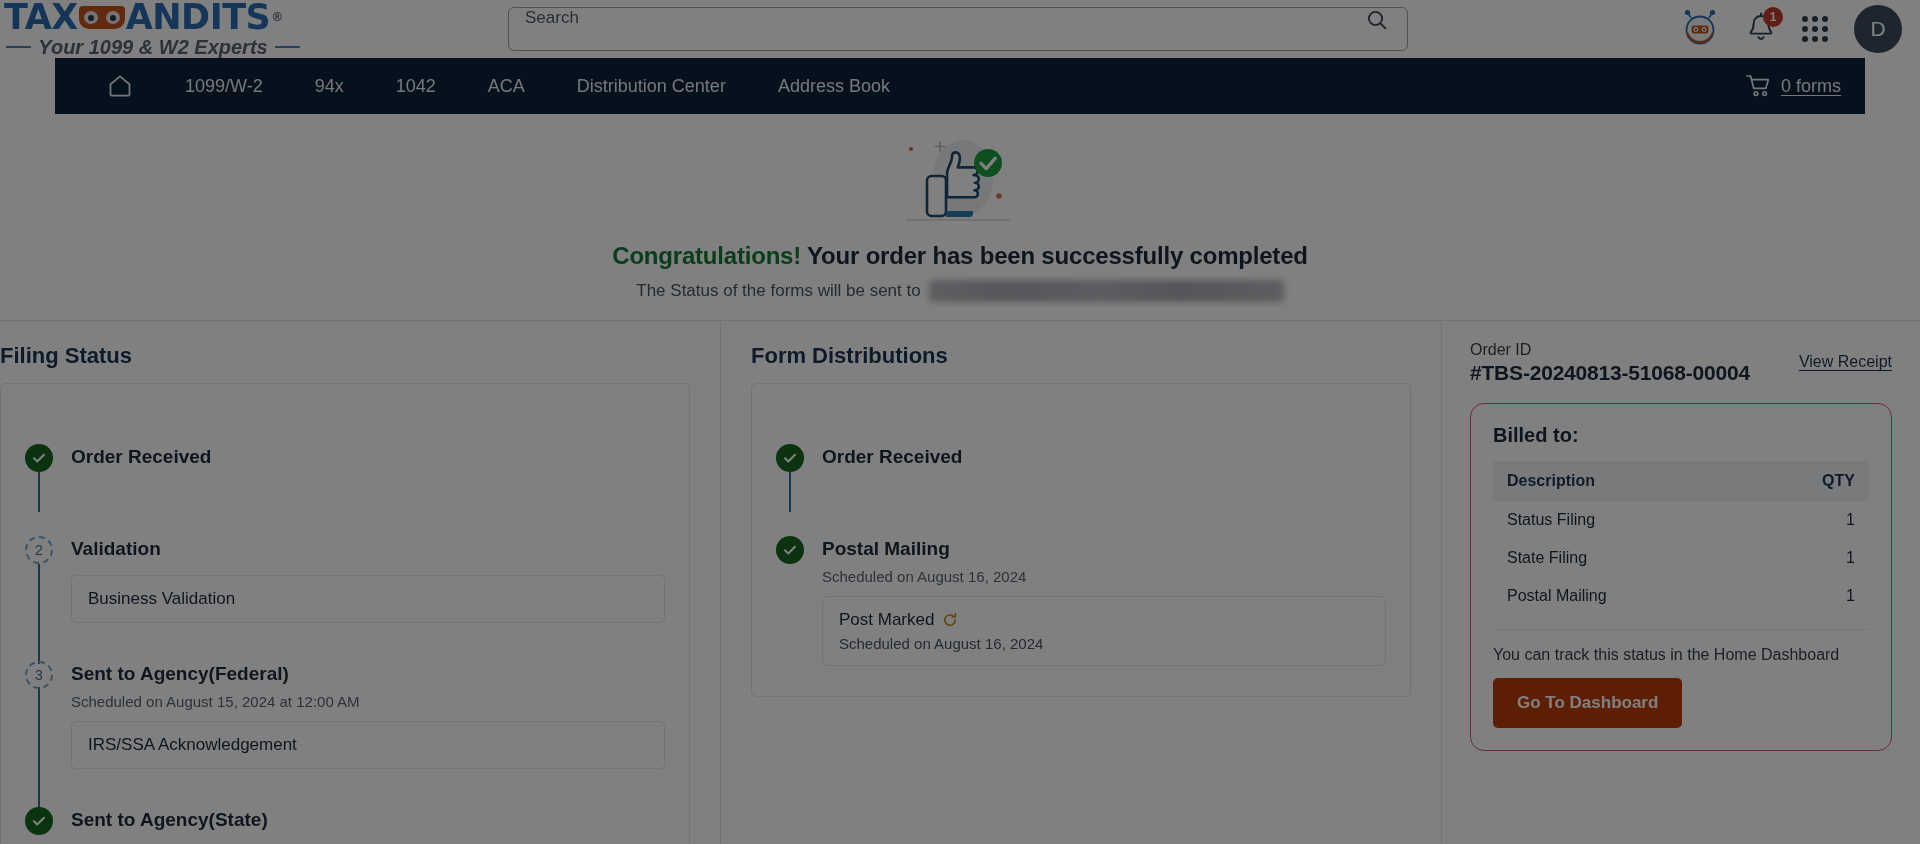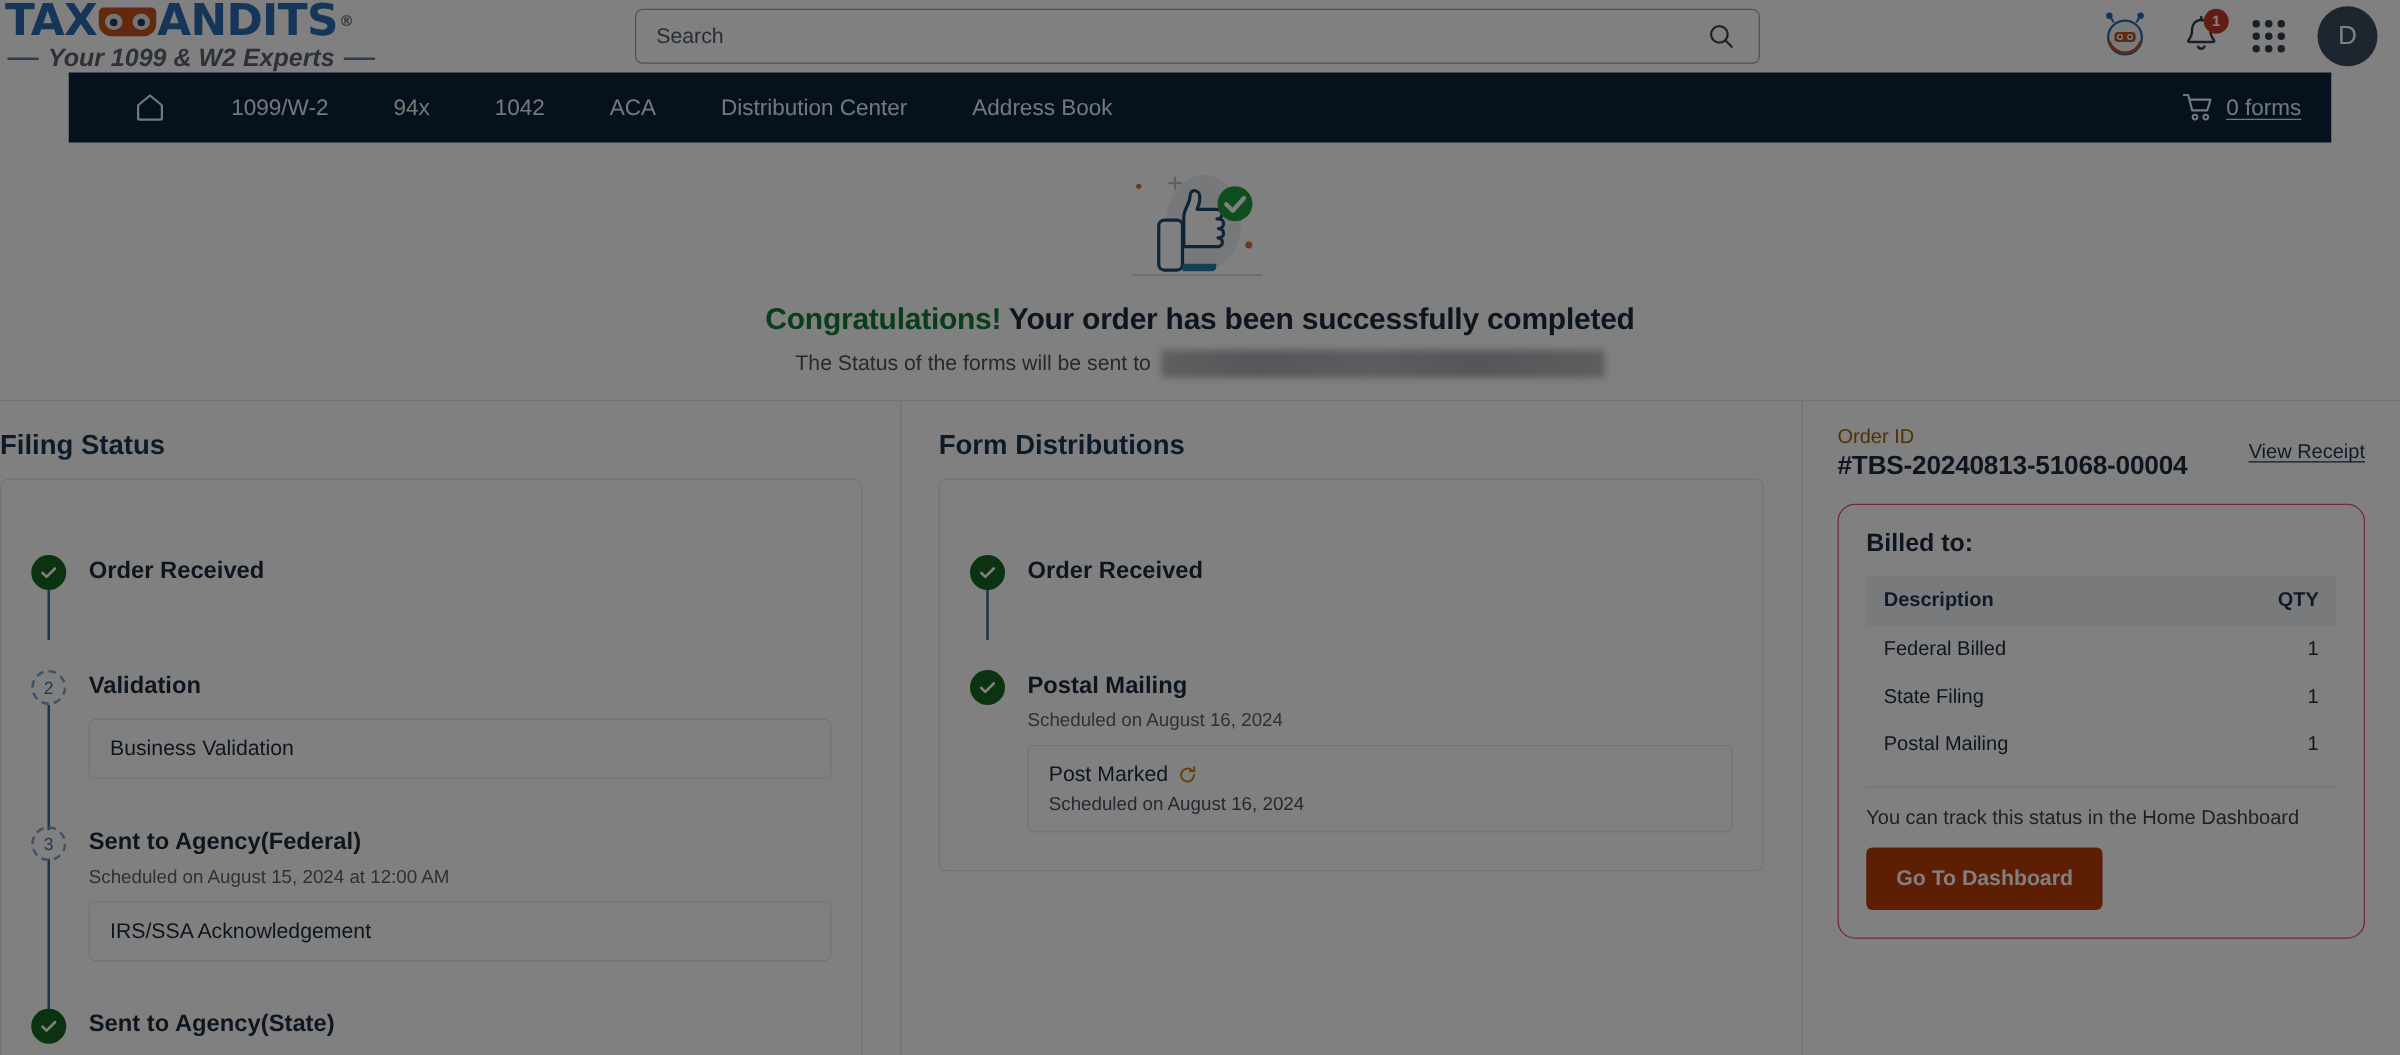--- a/index.html
+++ b/index.html
@@ -101,21 +101,21 @@
   .search-wrap {
     position: absolute;
     left: 508px;
     width: 900px;
     height: 44px;
   }
   .search-box {
     width: 100%; height: 44px;
     border: 1px solid #9aa3ad;
     border-radius: 6px;
-    display: flex; align-items: center;
+    display: flex; align-items: flex-start;
     padding: 0 16px;
     background: transparent;
   }
   .search-box input {
     flex: 1; border: none; outline: none; background: transparent;
     font-family: "Liberation Sans", sans-serif;
     font-size: 17px;
     color: #3c4654;
   }
   .search-box input::placeholder { color: #515c6b; }
@@ -311,21 +311,21 @@
     font-size: 16px;
     font-weight: 600;
     padding: 13px 22px;
     border-radius: 5px;
     cursor: pointer;
     font-family: "Liberation Sans", sans-serif;
   }
 
   
   .order-head { display: flex; align-items: flex-start; justify-content: space-between; }
-  .order-id-label { font-size: 16px; color: #a16207; }
+  .order-id-label { font-size: 16px; color: #404040; }
   .order-id-val {
     font-size: 21px; font-weight: 600; color: #1b2b3d;
     margin-top: 2px; letter-spacing: -0.2px;
   }
   .view-receipt {
     font-size: 16px; color: #1b3552;
     text-decoration: underline; text-underline-offset: 3px;
     cursor: pointer; white-space: nowrap; margin-top: 12px;
   }
   .billed-card {
@@ -601,21 +601,21 @@
         <div class="billed-title">Billed to:</div>
         <table class="bill-table">
           <thead>
             <tr>
               <th>Description</th>
               <th class="qty">QTY</th>
             </tr>
           </thead>
           <tbody>
             <tr>
-              <td>Federal Billed</td>
+              <td>Status Filing</td>
               <td class="qty">1</td>
             </tr>
             <tr>
               <td>State Filing</td>
               <td class="qty">1</td>
             </tr>
             <tr>
               <td>Postal Mailing</td>
               <td class="qty">1</td>
             </tr>

